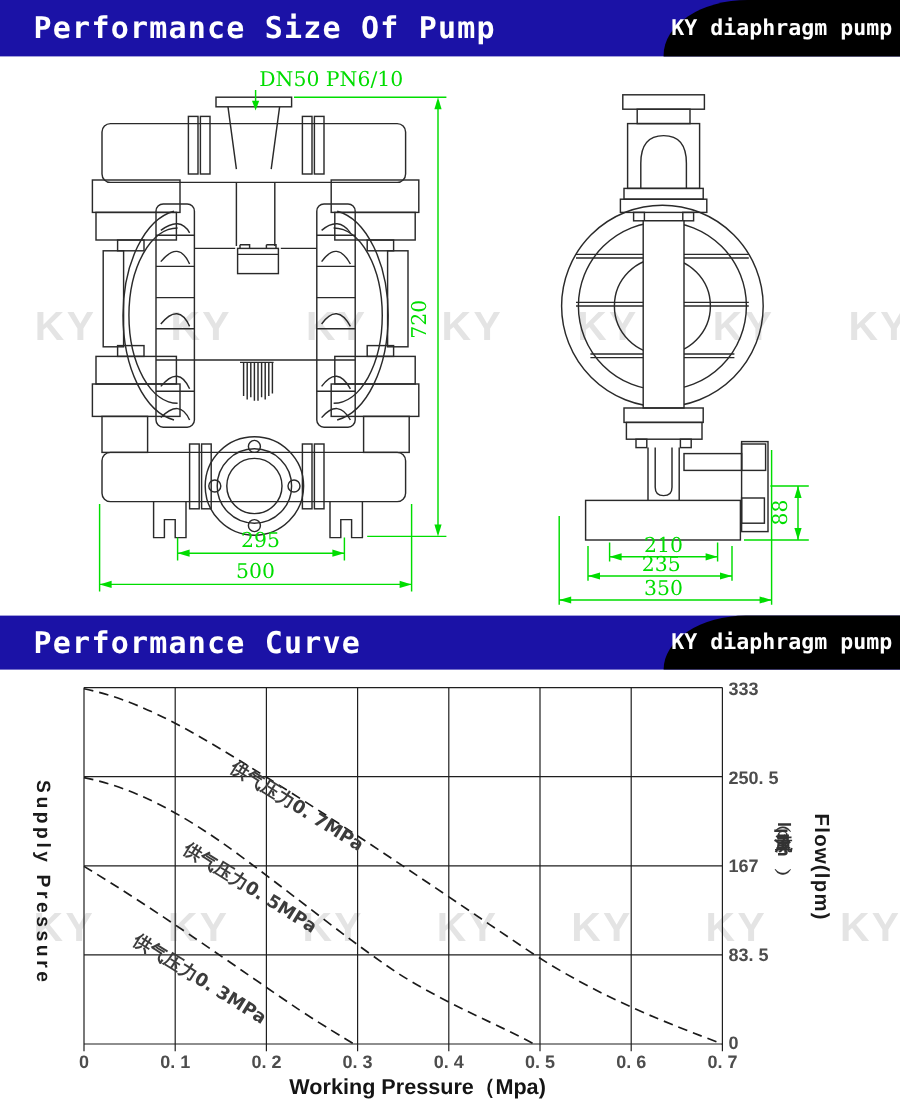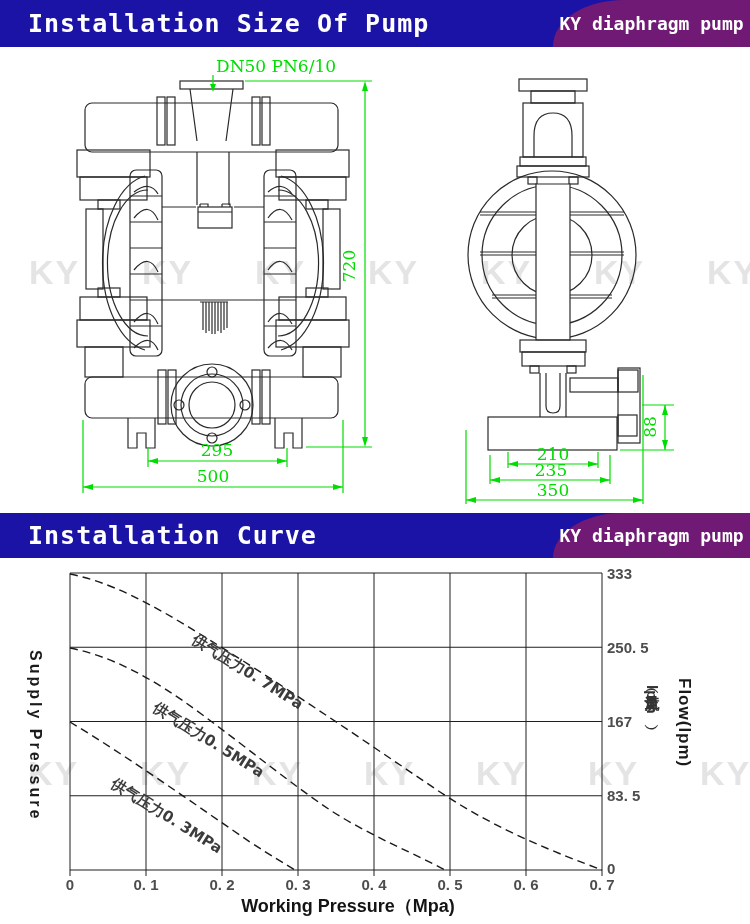--- a/index.html
+++ b/index.html
@@ -6,21 +6,21 @@
   .page{position:relative;width:750px;height:924px;background:#fff;overflow:hidden;
         font-family:"Liberation Sans",sans-serif;}
   
   .wm{position:absolute;font-family:"Liberation Sans",sans-serif;font-weight:bold;
       font-size:34px;letter-spacing:2px;color:#e4e4e4;z-index:1;user-select:none;}
   
   .band{position:absolute;left:0;width:750px;background:#1b12a6;z-index:3;}
   .band .title{position:absolute;left:28px;top:0;bottom:0;display:flex;align-items:center;
       color:#fff;font-family:"DejaVu Sans Mono",monospace;font-weight:bold;
       font-size:25px;letter-spacing:1px;white-space:nowrap;}
-  .badge{position:absolute;right:0;top:0;bottom:0;width:197px;background:#701a75;
+  .badge{position:absolute;right:0;top:0;bottom:0;width:197px;background:#000000;
       border-top-left-radius:70px 46px;display:flex;align-items:center;justify-content:center;}
   .badge span{color:#fff;font-family:"DejaVu Sans Mono",monospace;font-weight:bold;
       font-size:18px;white-space:nowrap;}
   #band1{top:0;height:47px;}
   #band2{top:513px;height:45px;}
   
   #art{position:absolute;left:0;top:0;z-index:2;}
   .ln{stroke:#2a2a2a;stroke-width:1.2;fill:none;}
   .lnw{stroke:#2a2a2a;stroke-width:1.2;fill:#fff;}
   .dim{stroke:#00dd00;stroke-width:1.2;fill:none;}
@@ -51,28 +51,28 @@
   <span class="wm" style="left:707px;top:253px">KY</span>
   <span class="wm" style="left:28px;top:754px">KY</span>
   <span class="wm" style="left:140px;top:754px">KY</span>
   <span class="wm" style="left:252px;top:754px">KY</span>
   <span class="wm" style="left:364px;top:754px">KY</span>
   <span class="wm" style="left:476px;top:754px">KY</span>
   <span class="wm" style="left:588px;top:754px">KY</span>
   <span class="wm" style="left:700px;top:754px">KY</span>
 
   <div class="band" id="band1">
-    <div class="title">Installation Size Of Pump</div>
+    <div class="title">Performance Size Of Pump</div>
     <div class="badge">
       <span>KY diaphragm pump</span>
     </div>
   </div>
 
   <div class="band" id="band2">
-    <div class="title">Installation Curve</div>
+    <div class="title">Performance Curve</div>
     <div class="badge">
       <span>KY diaphragm pump</span>
     </div>
   </div>
 
   <svg id="art" width="750" height="924" viewBox="0 0 750 924">
     <defs>
       <pattern id="hatch" width="5" height="5" patternUnits="userSpaceOnUse" patternTransform="rotate(45)">
         <line x1="0" y1="0" x2="0" y2="5" stroke="#2a2a2a" stroke-width="1.6"></line>
       </pattern>

